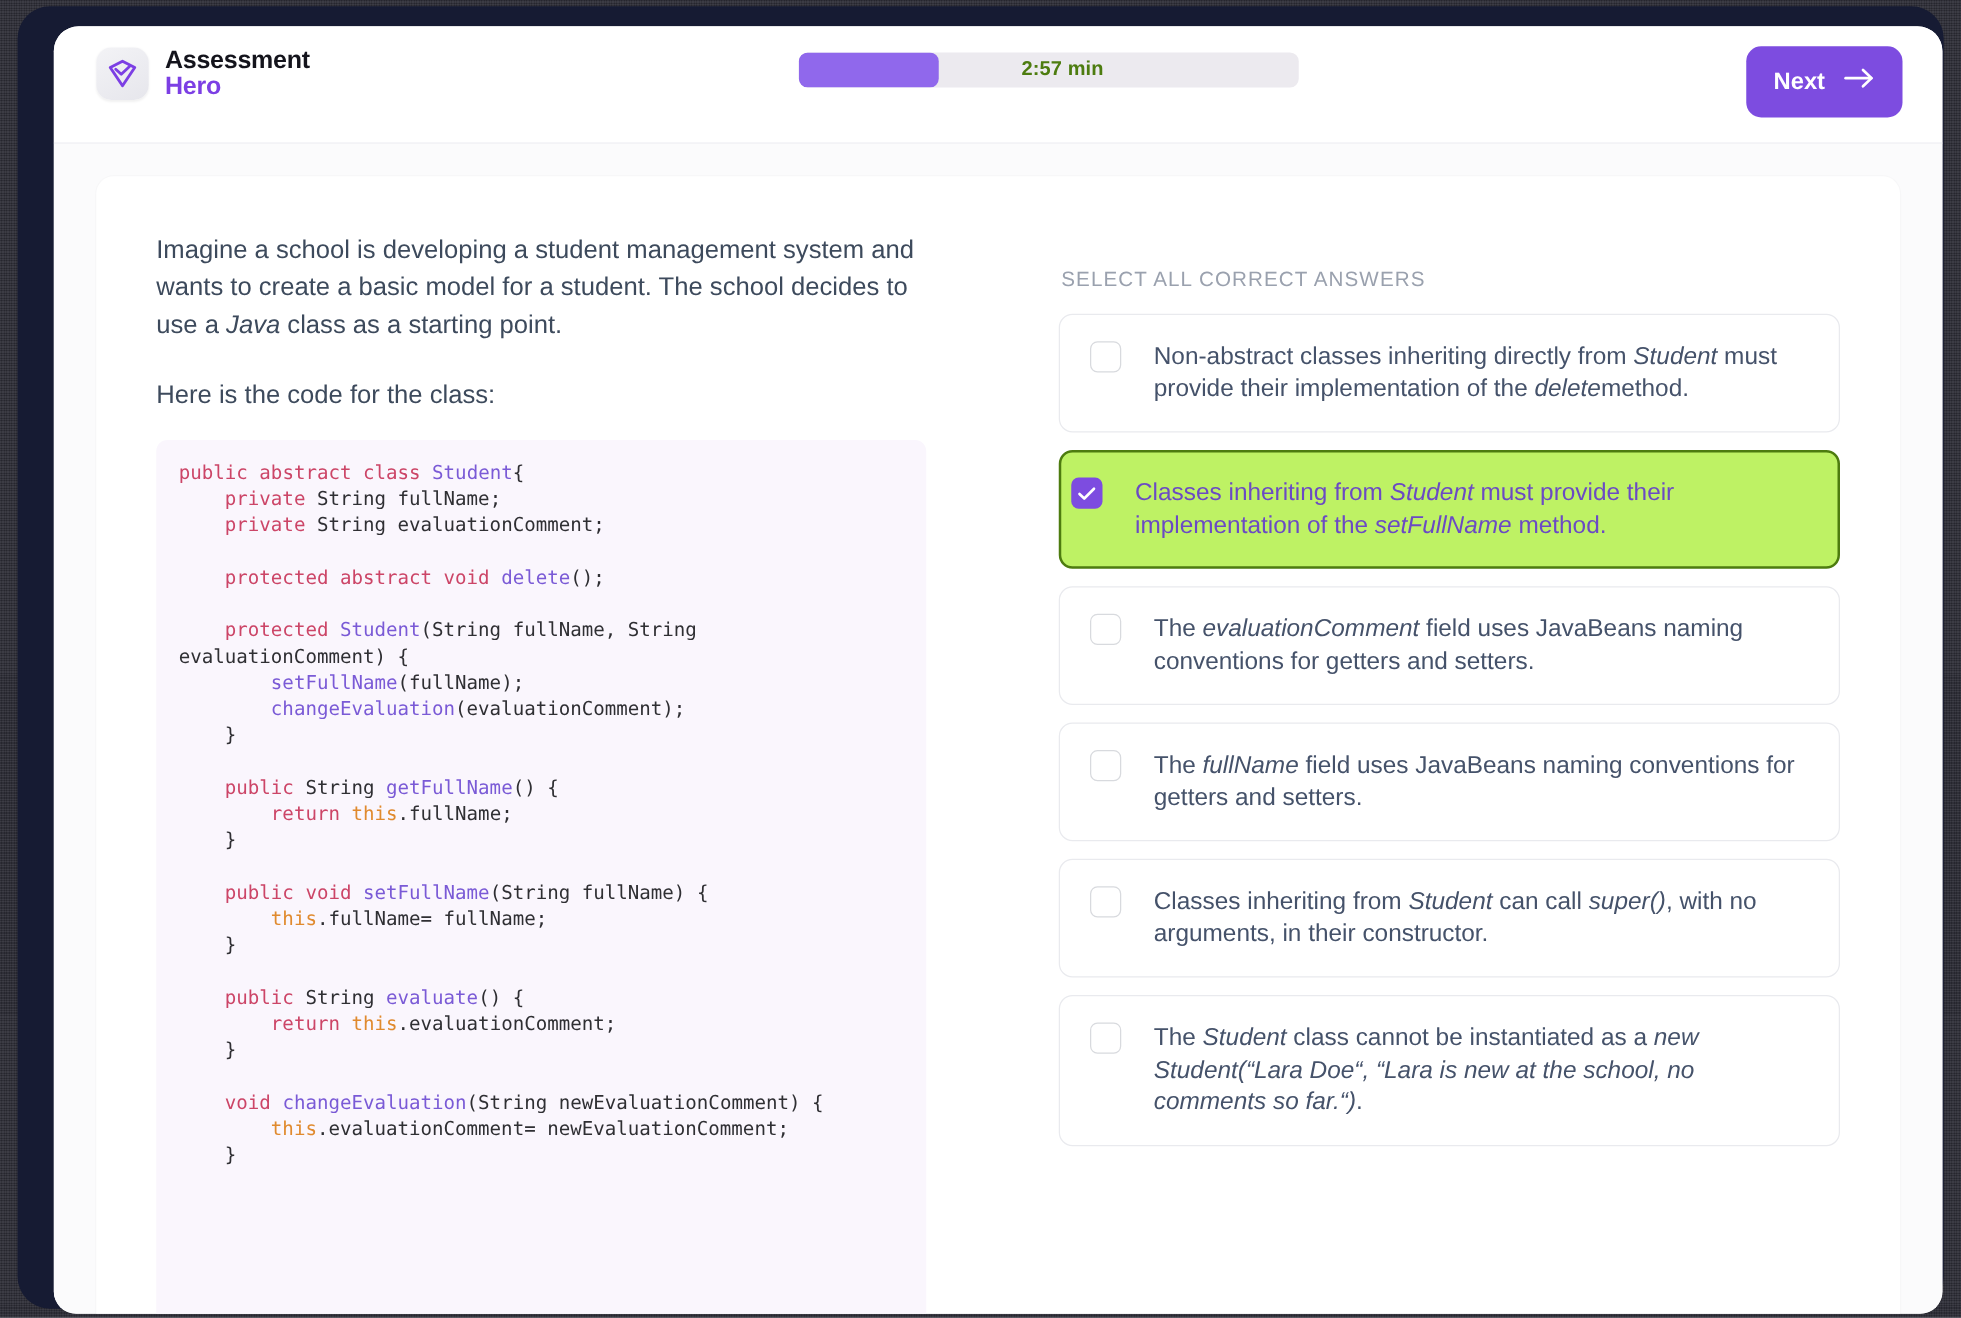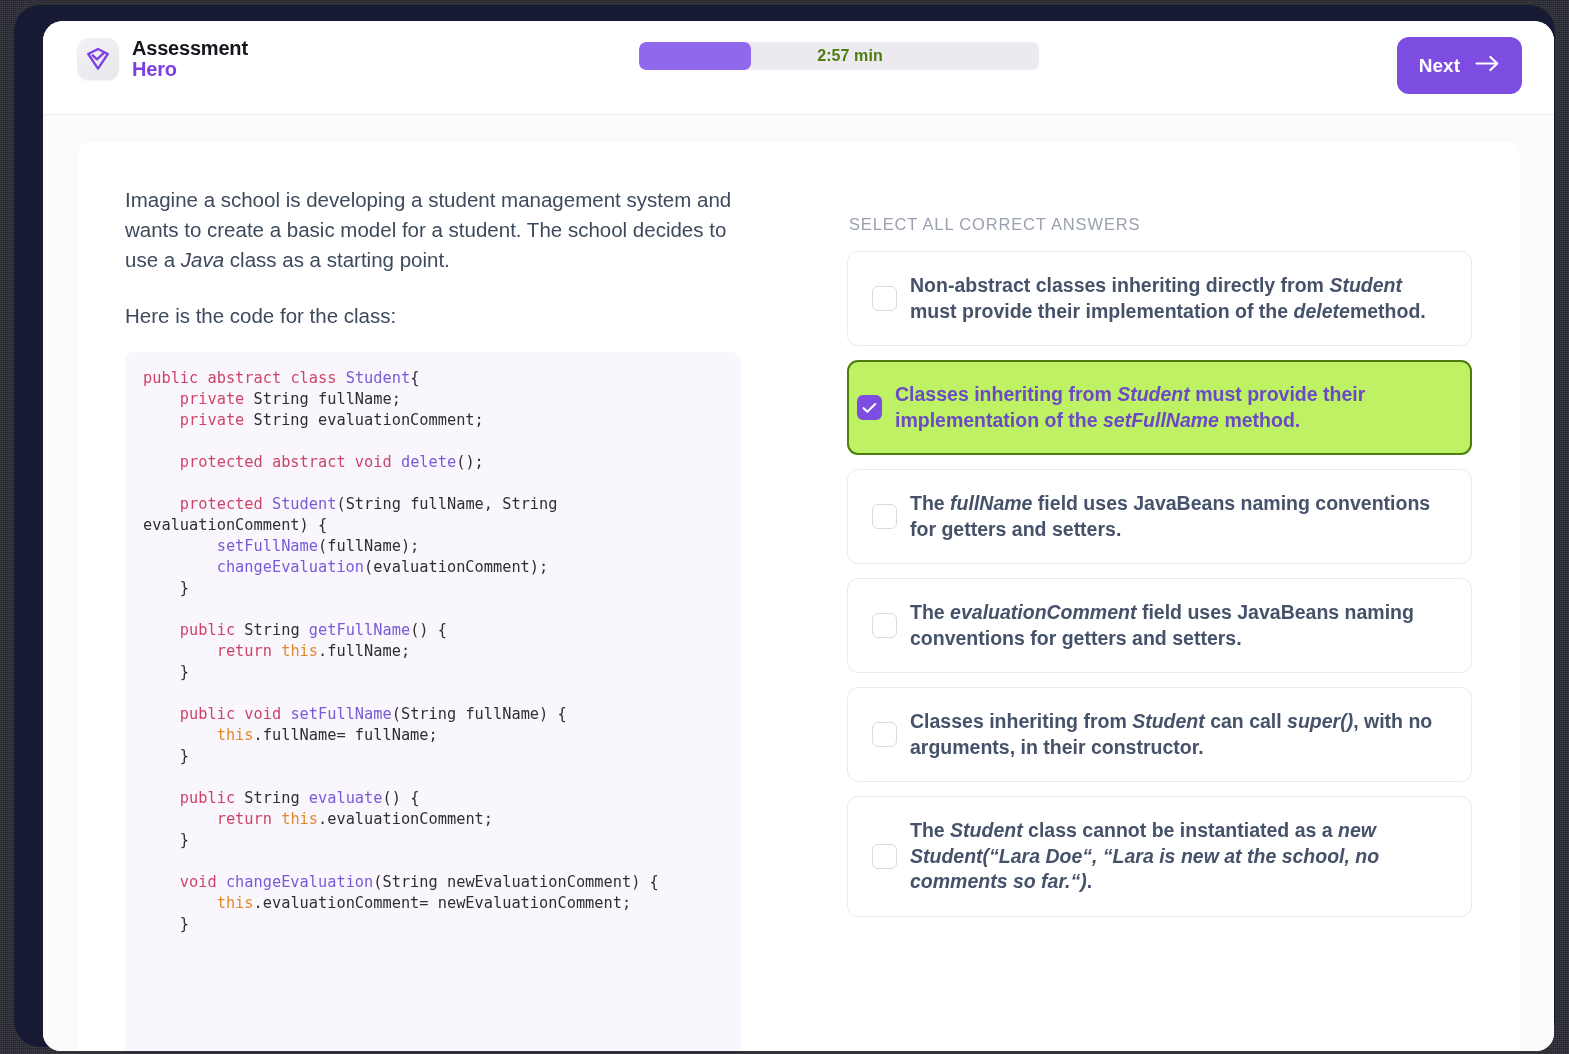--- a/index.html
+++ b/index.html
@@ -196,31 +196,30 @@
   }
   .answers-heading {
     font-size: 16.5px;
     letter-spacing: .85px;
     color: #9aa1ae;
     margin: 0 0 17px 2px;
   }
   .option {
     position: relative;
     display: flex;
-    align-items: center;
-    gap: 13px;
+    align-items: flex-start;
+    gap: 26px;
     border: 1px solid #e9eaee;
     border-radius: 11px;
     background: #ffffff;
     padding: 21px 22px 21px 24px;
     margin-bottom: 14px;
     box-sizing: border-box;
     cursor: pointer;
     min-height: 88px;
-    font-weight: bold;
   }
   .option.selected {
     border: 2px solid #4d7c0f;
     background: #bef264;
     padding: 20px 21px 20px 8px;
   }
   .cb {
     flex: 0 0 auto;
     width: 25px; height: 25px;
     border-radius: 6px;
@@ -330,25 +329,25 @@
                 <div class="option selected">
                   <span class="cb checked">
                     <svg width="15" height="12" viewBox="0 0 15 12" aria-hidden="true">
                       <path d="M1.6 6.2 L5.4 9.8 L13.2 2.0" fill="none" stroke="#ffffff" stroke-width="2.1" stroke-linecap="round" stroke-linejoin="round"></path>
                     </svg>
                   </span>
                   <span class="opt-text"><span>Classes inheriting from </span><i>Student</i><span> must provide their implementation of the </span><i>setFullName</i><span> method.</span></span>
                 </div>
                 <div class="option">
                   <span class="cb"></span>
+                  <span class="opt-text"><span>The </span><i>evaluationComment</i><span> field uses JavaBeans naming conventions for getters and setters.</span></span>
+                </div>
+                <div class="option">
+                  <span class="cb"></span>
                   <span class="opt-text"><span>The </span><i>fullName</i><span> field uses JavaBeans naming conventions for getters and setters.</span></span>
-                </div>
-                <div class="option">
-                  <span class="cb"></span>
-                  <span class="opt-text"><span>The </span><i>evaluationComment</i><span> field uses JavaBeans naming conventions for getters and setters.</span></span>
                 </div>
                 <div class="option">
                   <span class="cb"></span>
                   <span class="opt-text"><span>Classes inheriting from </span><i>Student</i><span> can call </span><i>super()</i><span>, with no arguments, in their constructor.</span></span>
                 </div>
                 <div class="option">
                   <span class="cb"></span>
                   <span class="opt-text"><span>The </span><i>Student</i><span> class cannot be instantiated as a </span><i>new Student(“Lara Doe“, “Lara is new at the school, no comments so far.“)</i><span>.</span></span>
                 </div>
               </div>

